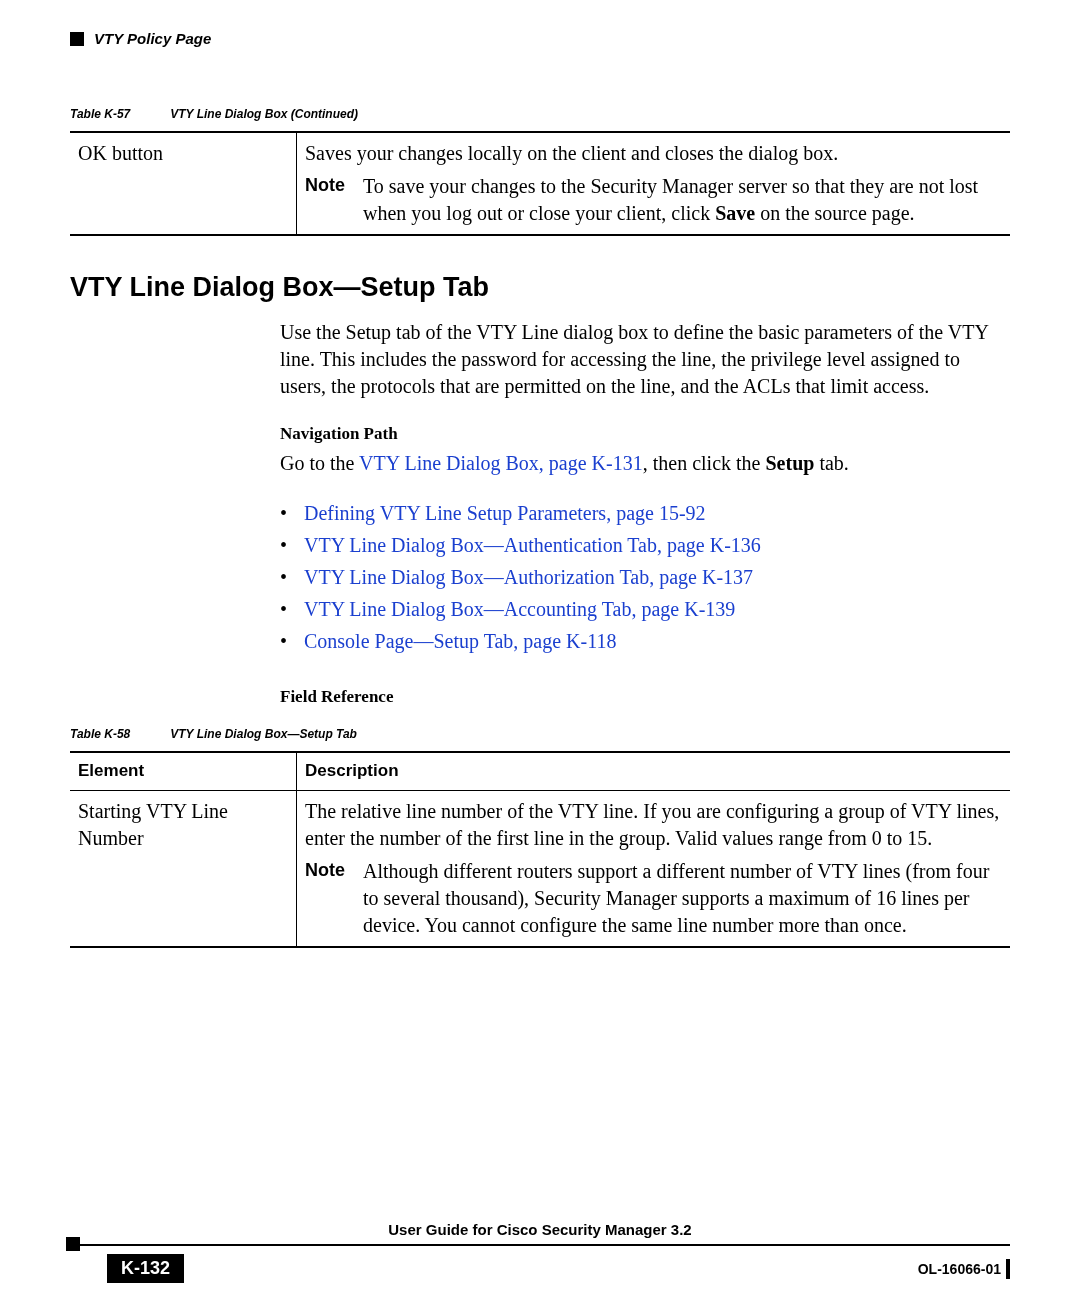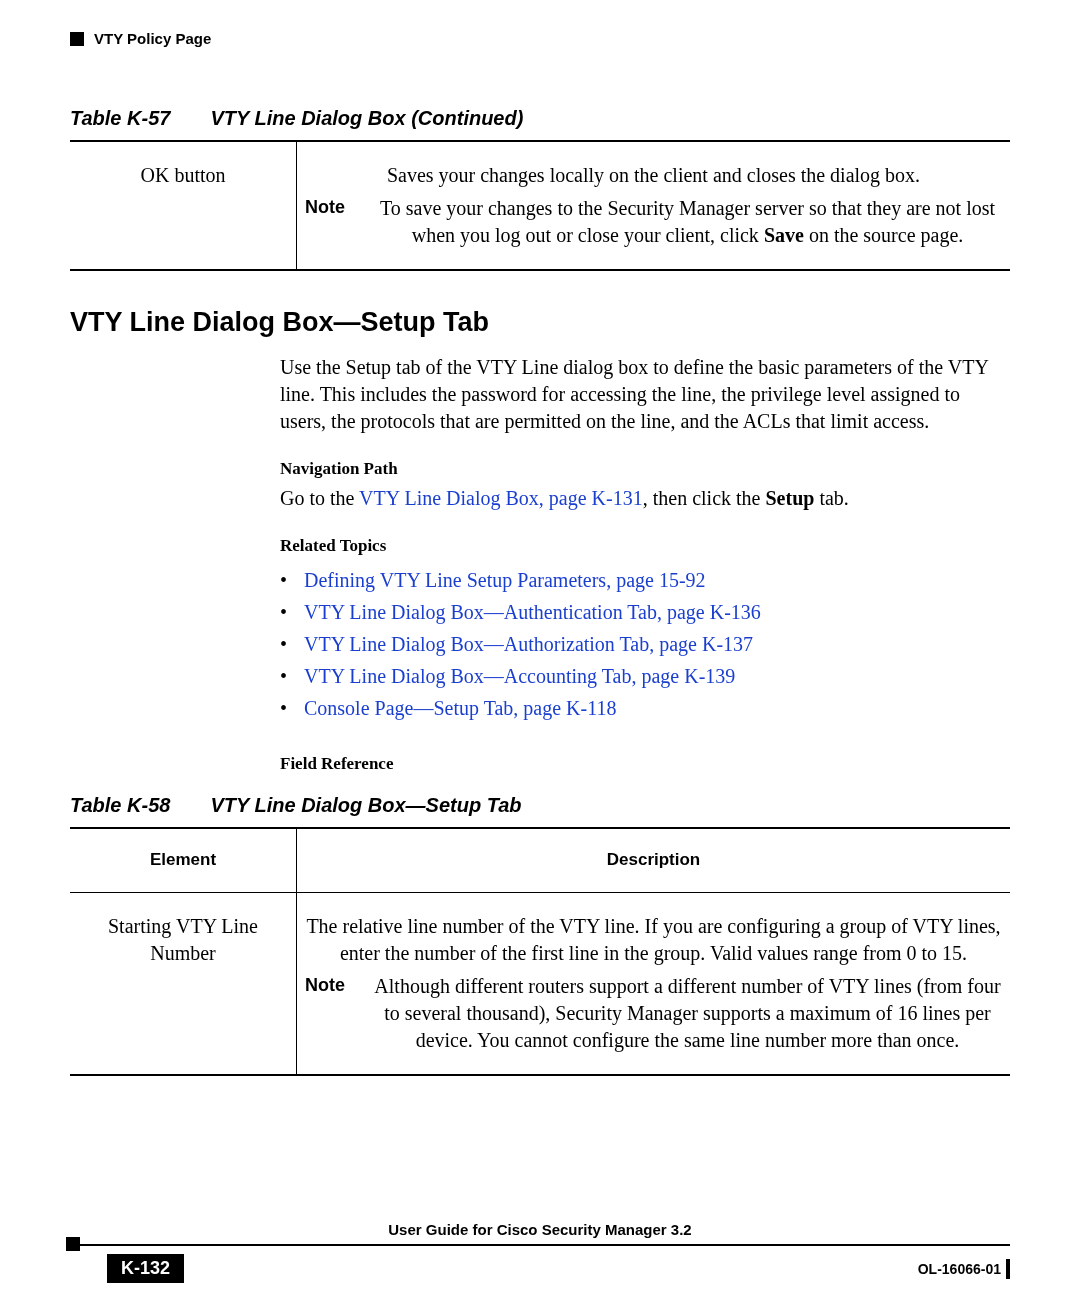--- a/index.html
+++ b/index.html
@@ -16,20 +16,21 @@
     padding: 30px 70px 0 70px;
   }
   .header-row {
     display: flex;
     justify-content: space-between;
     align-items: flex-end;
     font-family: Arial, Helvetica, sans-serif;
     font-size: 15px;
     font-weight: bold;
     margin-bottom: 60px;
+    font-style: italic;
   }
   .header-left {
     display: flex;
     align-items: center;
     gap: 10px;
   }
   .header-left .sq {
     width: 14px;
     height: 14px;
     background: #000;
@@ -39,40 +40,40 @@
     align-items: center;
     gap: 12px;
   }
   .header-right .bar {
     width: 4px;
     height: 20px;
     background: #000;
   }
   .table-cap {
     font-family: Arial, Helvetica, sans-serif;
-    font-size: 20px;
+    font-size: 12px;
     font-weight: bold;
     font-style: italic;
     margin-bottom: 10px;
   }
   .table-cap .num { margin-right: 40px; }
   table {
     border-collapse: collapse;
     width: 100%;
     font-size: 20px;
   }
   td, th {
-    text-align: center;
+    text-align: left;
     vertical-align: top;
-    padding: 20px 8px;
+    padding: 7px 8px;
     line-height: 1.35;
   }
   .t57 { border-top: 2px solid #000; border-bottom: 2px solid #000; }
   .t57 td:first-child { width: 210px; border-right: 1px solid #000; }
-  .note-cell { display: flex; gap: 28px; padding-top: 6px; }
+  .note-cell { display: flex; gap: 18px; padding-top: 6px; }
   .note-lbl { font-family: Arial, Helvetica, sans-serif; font-weight: bold; font-size: 18px; flex: 0 0 auto; }
   .note-txt { flex: 1; }
   .h2 {
     font-family: Arial, Helvetica, sans-serif;
     font-weight: bold;
     font-size: 27px;
     margin-top: 36px;
     margin-bottom: 16px;
   }
   .body-indent { margin-left: 210px; }
@@ -164,21 +165,20 @@
   <div class="h2">VTY Line Dialog Box—Setup Tab</div>
 
   <div class="body-indent">
     <div class="para">Use the Setup tab of the VTY Line dialog box to define the basic parameters of the VTY line. This includes the password for accessing the line, the privilege level assigned to users, the protocols that are permitted on the line, and the ACLs that limit access.</div>
 
     <div class="sub-h">Navigation Path</div>
     <div class="para">
       <span>Go to the </span><span class="link">VTY Line Dialog Box, page K-131</span><span>, then click the </span><b>Setup</b><span> tab.</span>
     </div>
 
-    <div class="sub-h">Related Topics</div>
     <ul class="bul">
       <li><span class="link">Defining VTY Line Setup Parameters, page 15-92</span></li>
       <li><span class="link">VTY Line Dialog Box—Authentication Tab, page K-136</span></li>
       <li><span class="link">VTY Line Dialog Box—Authorization Tab, page K-137</span></li>
       <li><span class="link">VTY Line Dialog Box—Accounting Tab, page K-139</span></li>
       <li><span class="link">Console Page—Setup Tab, page K-118</span></li>
     </ul>
 
     <div class="sub-h" style="margin-top:30px">Field Reference</div>
   </div>

